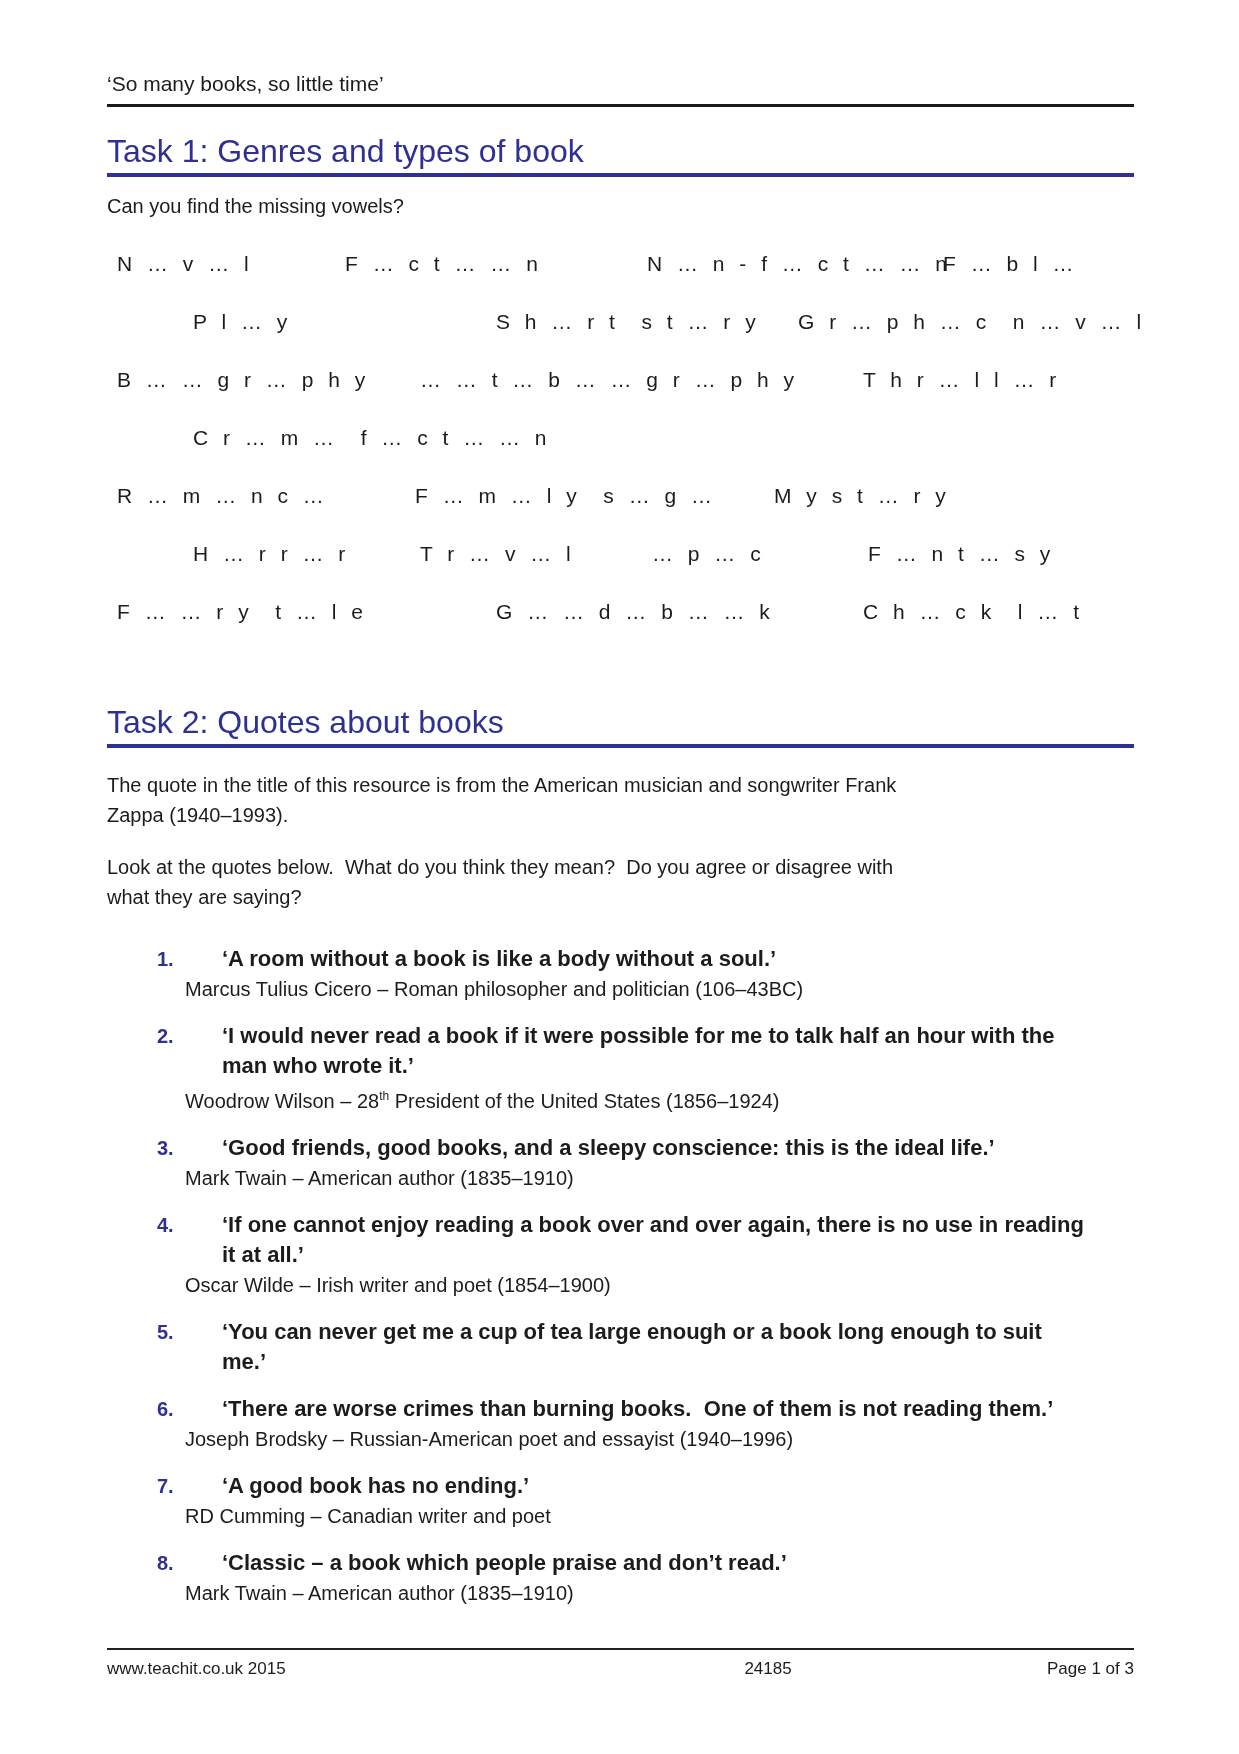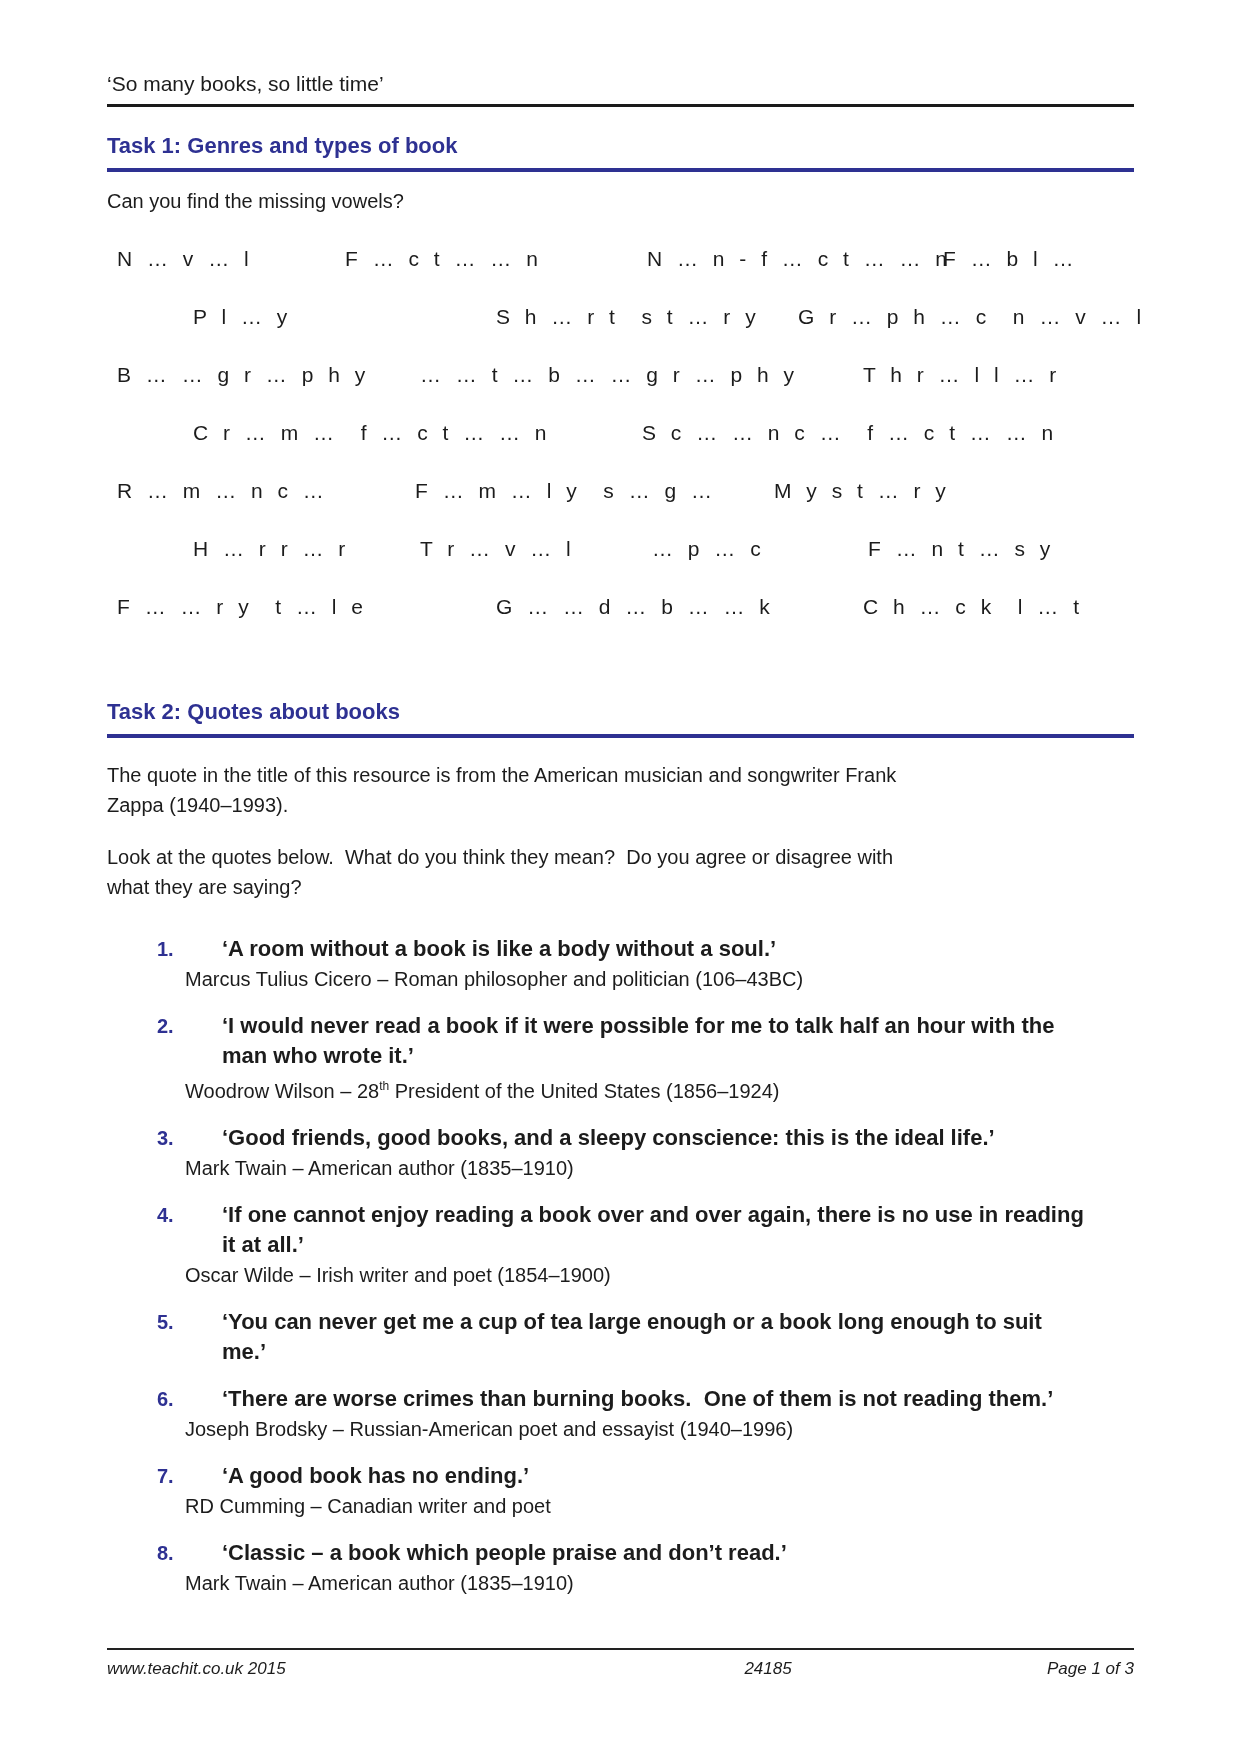--- a/index.html
+++ b/index.html
@@ -8,22 +8,22 @@
   .page {
     position:relative; width:1239px; height:1754px; background:#ffffff;
     font-family:"Liberation Sans", sans-serif; color:#1c1c1c; overflow:hidden;
   }
   .content { position:absolute; left:107px; right:105px; top:0; }
 
   .doc-header { padding-top:72px; text-align:left; border-bottom:3px solid var(--rule); padding-bottom:8px; }
   .doc-title { font-size:21px; }
 
   .task-heading {
-    margin-top:26px; font-size:22px; font-weight:bold; color:var(--accent);
-    border-bottom:4px solid var(--accent); padding-bottom:9px;
+    margin-top:26px; font-size:32px; font-weight:normal; color:var(--accent);
+    border-bottom:4px solid var(--accent); padding-bottom:3px;
   }
   .prompt { margin-top:18px; font-size:20px; }
 
   .vowel-grid { margin-top:24px; }
   .vowel-row { position:relative; height:58px; }
   .vowel-item {
     position:absolute; top:10px; font-size:21px; letter-spacing:3px;
     word-spacing:3px; white-space:pre; color:#1c1c1c;
   }
 
@@ -34,21 +34,21 @@
   .quotes { margin-top:32px; padding-left:50px; }
   .quote-item { display:flex; margin-bottom:17px; }
   .quote-num { width:28px; flex:none; color:var(--accent); font-weight:bold; font-size:20px; line-height:30px; }
   .quote-body { max-width:900px; }
   .quote-text { font-weight:bold; font-size:22px; line-height:30px; white-space:pre-wrap;margin-left:37px; }
   .quote-attr { font-size:20px; line-height:30px; white-space:pre-wrap; }
   .quote-attr sup { font-size:12px; }
 
   .doc-footer {
     position:absolute; top:1648px; left:107px; right:105px;
-    border-top:2px solid #222; padding-top:9px; display:flex; font-size:17px; color:#1c1c1c;font-style:italic;
+    border-top:2px solid #222; padding-top:9px; display:flex; font-size:17px; color:#1c1c1c;
   }
   .f-left { flex:1; text-align:left; }
   .f-center { flex:1; text-align:right; }
   .f-right { flex:1; text-align:right; }
 </style>
 </head>
 <body>
 
 <div class="page">
   <div class="content">
@@ -73,21 +73,20 @@
           <span class="vowel-item" style="left:389px">S h … r t  s t … r y</span>
           <span class="vowel-item" style="left:691px">G r … p h … c  n … v … l</span>
         </div>
         <div class="vowel-row">
           <span class="vowel-item" style="left:10px">B … … g r … p h y</span>
           <span class="vowel-item" style="left:313px">… … t … b … … g r … p h y</span>
           <span class="vowel-item" style="left:756px">T h r … l l … r</span>
         </div>
         <div class="vowel-row">
           <span class="vowel-item" style="left:86px">C r … m …  f … c t … … n</span>
-          <span class="vowel-item" style="left:535px">S c … … n c …  f … c t … … n</span>
         </div>
         <div class="vowel-row">
           <span class="vowel-item" style="left:10px">R … m … n c …</span>
           <span class="vowel-item" style="left:308px">F … m … l y  s … g …</span>
           <span class="vowel-item" style="left:667px">M y s t … r y</span>
         </div>
         <div class="vowel-row">
           <span class="vowel-item" style="left:86px">H … r r … r</span>
           <span class="vowel-item" style="left:313px">T r … v … l</span>
           <span class="vowel-item" style="left:545px">… p … c</span>

